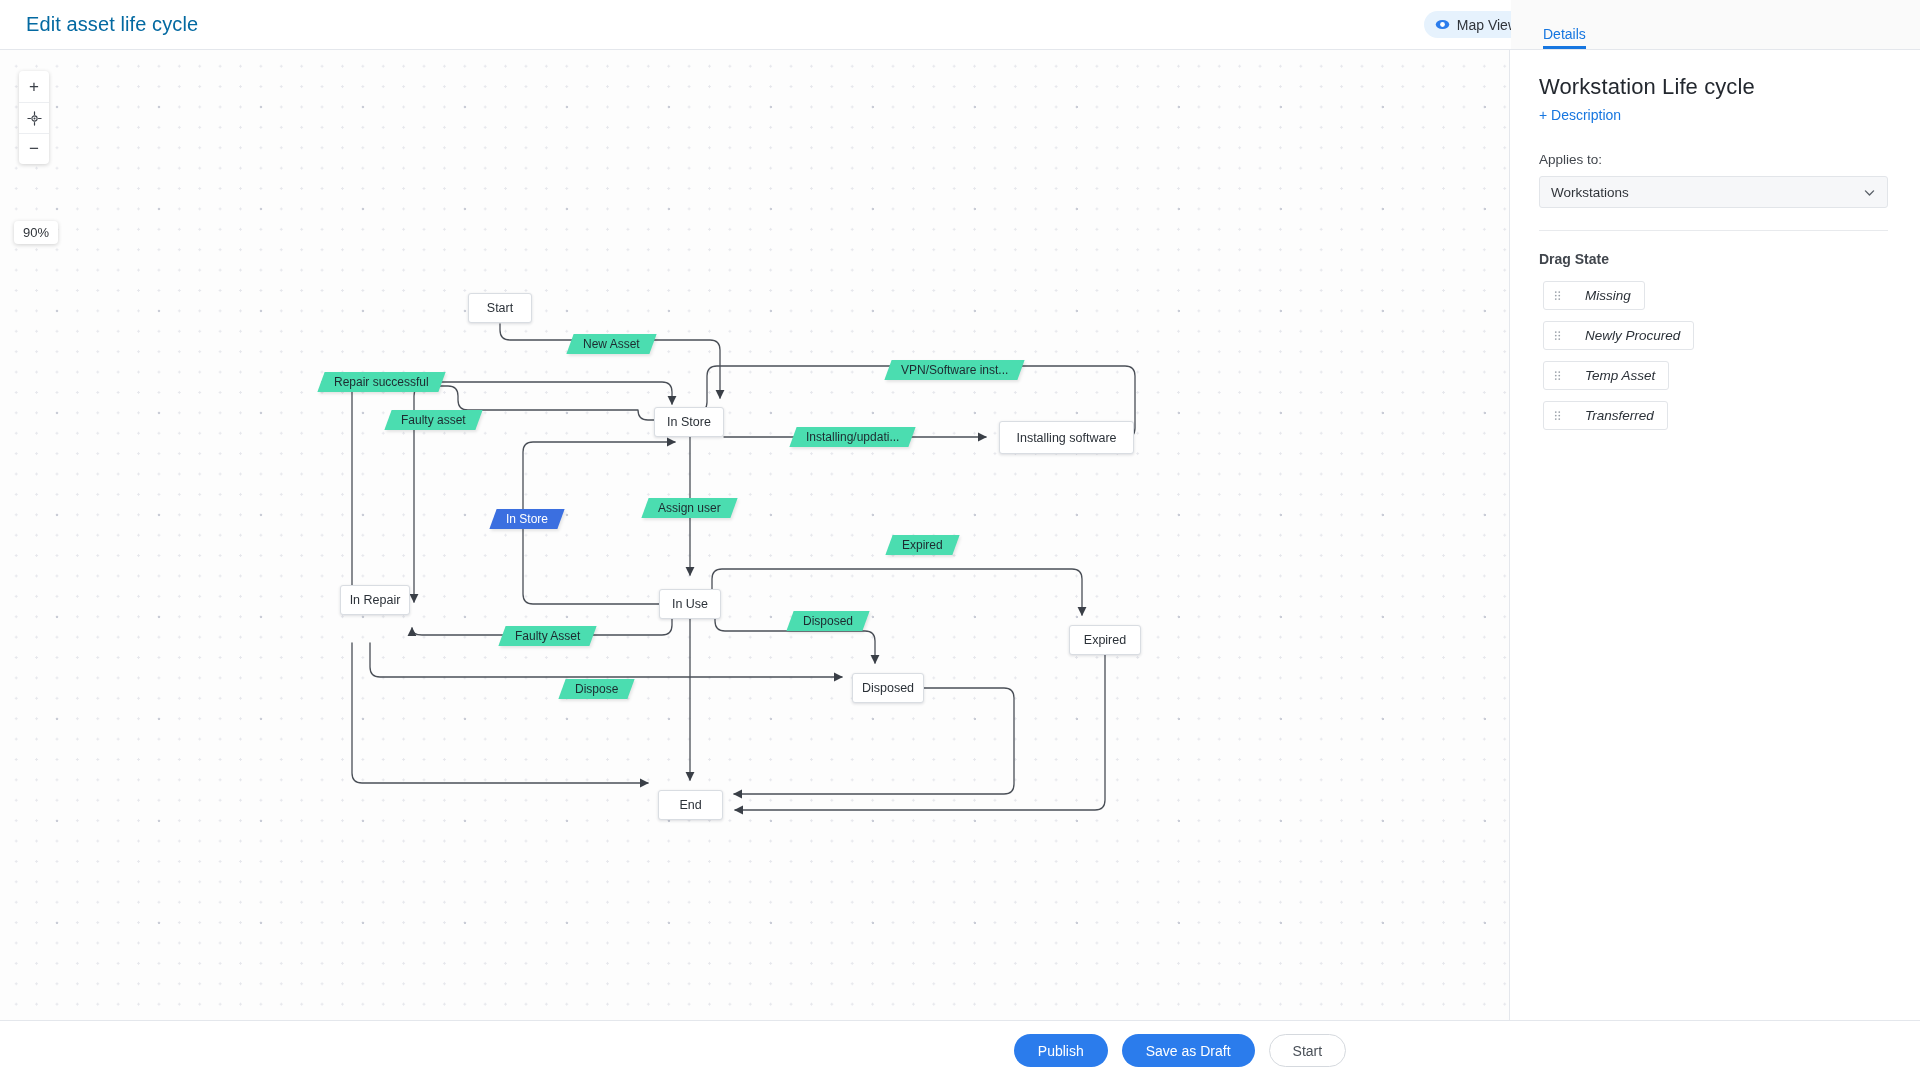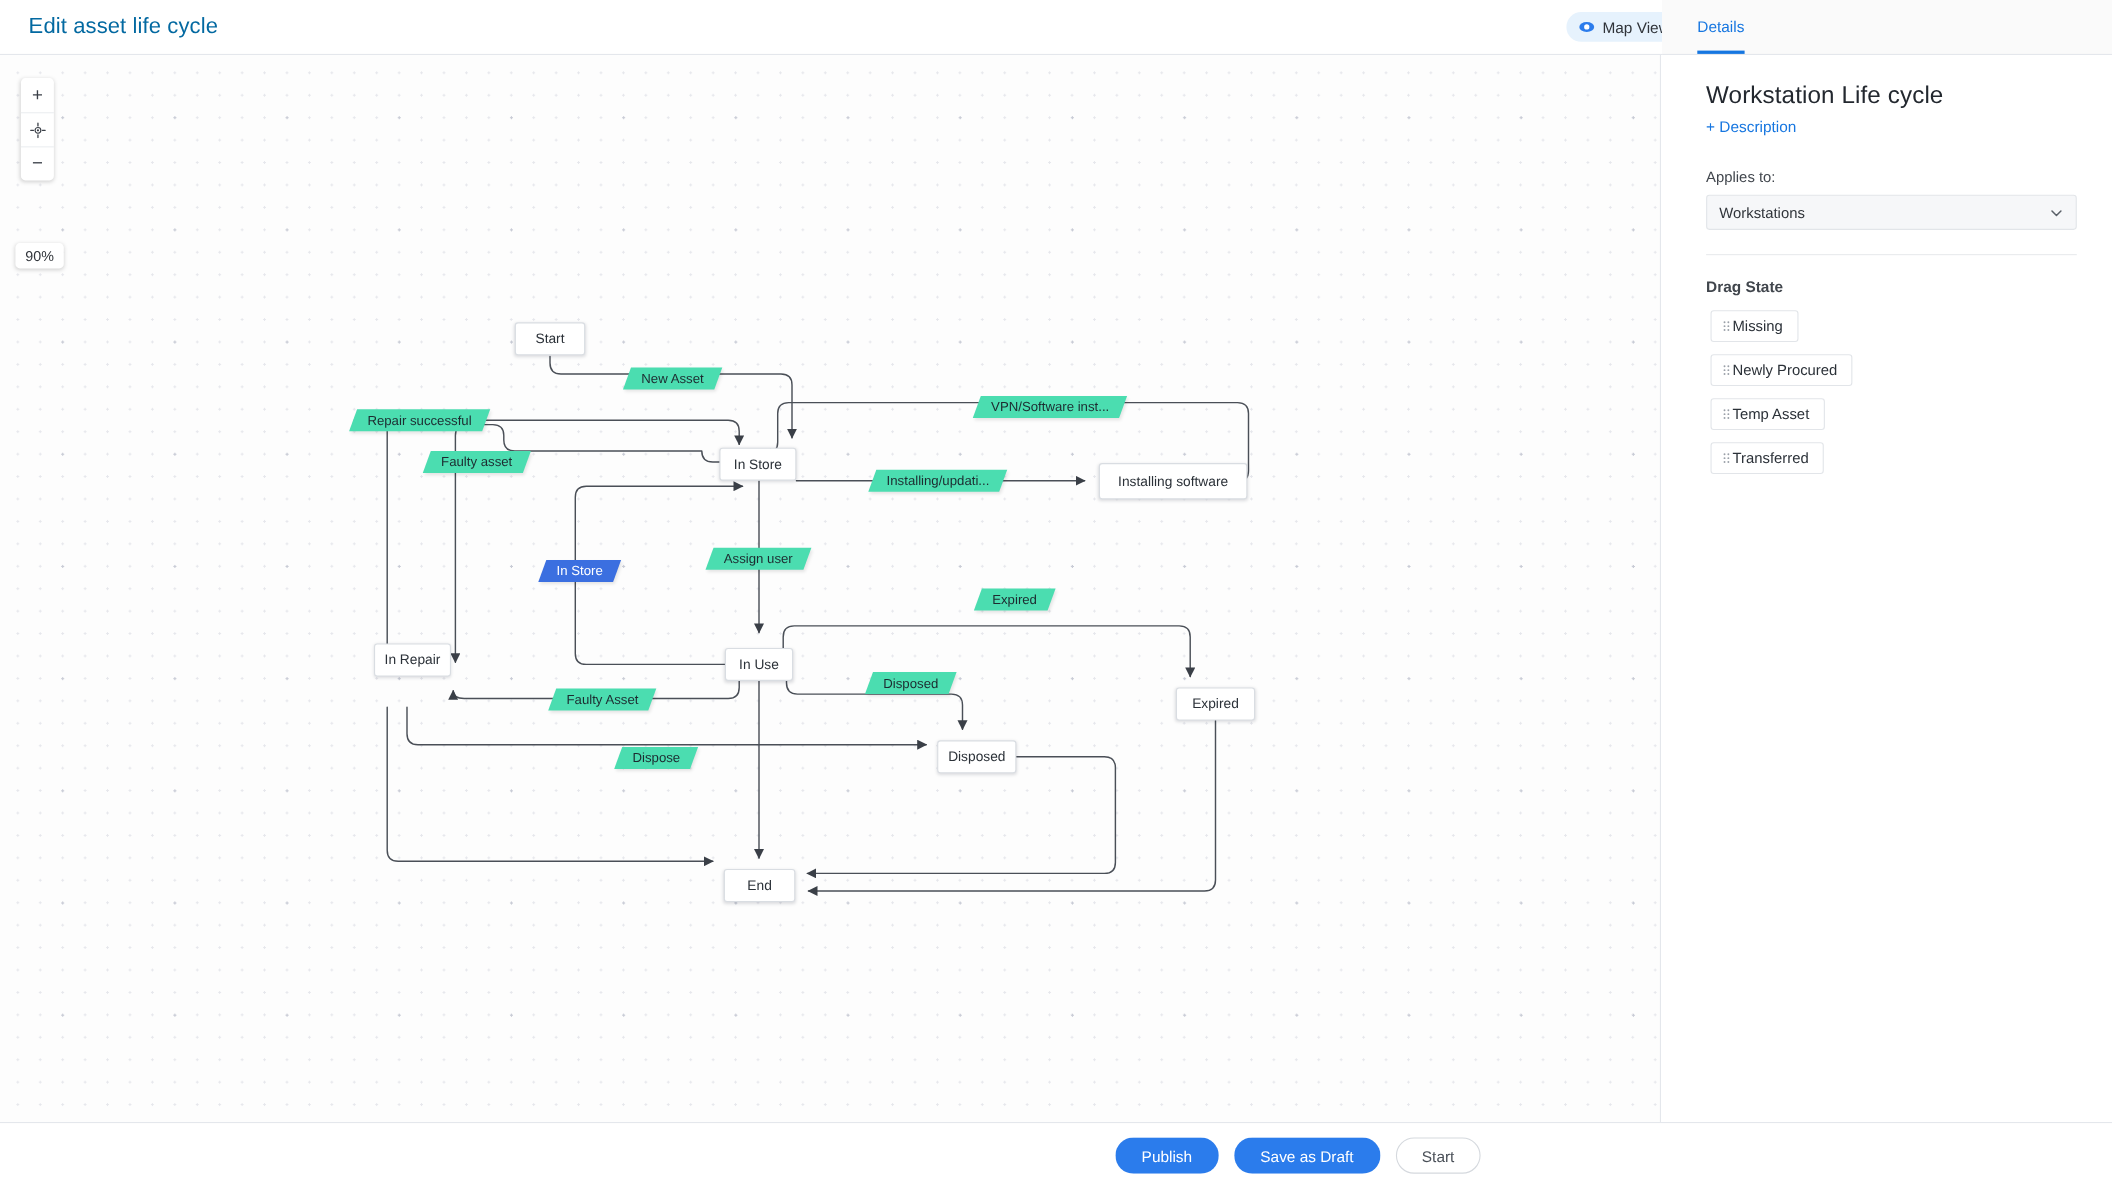--- a/index.html
+++ b/index.html
@@ -100,47 +100,47 @@
   #sidebar {
     position: absolute; left: 1511px; top: 0; width: 409px; height: 1020px;
     background: #fff;
   }
   #tabbar {
     height: 50px; border-bottom: 1px solid #e4e7ec;
     display: flex; align-items: flex-end; padding-left: 32px;
     background: #fafafa;
   }
   #tab-details {
-    font-size: 14px; color: #1676e0; padding-bottom: 14px;
+    font-size: 14px; color: #1676e0; padding-bottom: 4px;
     border-bottom: 3px solid #1676e0; cursor: pointer;
   }
-  #side-body { padding: 24px 32px 0 40px; }
+  #side-body { padding: 24px 32px 0 28px; }
   #lifecycle-title { font-size: 22px; font-weight: 400; color: #23282f; letter-spacing: .1px;}
   #add-description {
     display: inline-block; margin-top: 7px;
     font-size: 14px; color: #1676e0; cursor: pointer;
   }
   #applies-label { margin-top: 28px; font-size: 13.5px; color: #41464d; }
   #applies-select {
     margin-top: 9px; height: 32px; width: 100%;
     background: #f6f7f9; border: 1px solid #e2e5e9; border-radius: 3px;
     display: flex; align-items: center; padding: 0 11px;
     font-size: 13.5px; color: #30343a; cursor: pointer;
   }
   #applies-select .chev { margin-left: auto; width: 13px; height: 13px; }
   #side-divider { margin-top: 22px; height: 1px; background: #e8eaed; }
   #drag-state-label {
     margin-top: 20px; font-size: 14px; font-weight: bold; color: #41464d;
   }
   #drag-list { margin-top: 14px; padding-left: 4px; }
   .drag-item {
-    display: inline-flex; align-items: center; gap: 2px;
+    display: inline-flex; align-items: center; gap: 24px;
     border: 1px solid #e2e5e9; border-radius: 3px;
     background: #fff; padding: 6px 13px 6px 10px;
-    font-size: 13.5px; color: #2b3138; margin-bottom: 11px; cursor: grab;
+    font-size: 13.5px; color: #2b3138; margin-bottom: 11px; cursor: grab; font-style: italic;
   }
   .grip { width: 7px; height: 11px; display:block; }
   .drag-row { display: block; }
 
   
   #footer {
     position: absolute; left: 0; top: 1020px; width: 1920px; height: 60px;
     background: #fff; border-top: 1px solid #e4e7ec;
     display: flex; align-items: center; justify-content: center; gap: 14px;
   }

